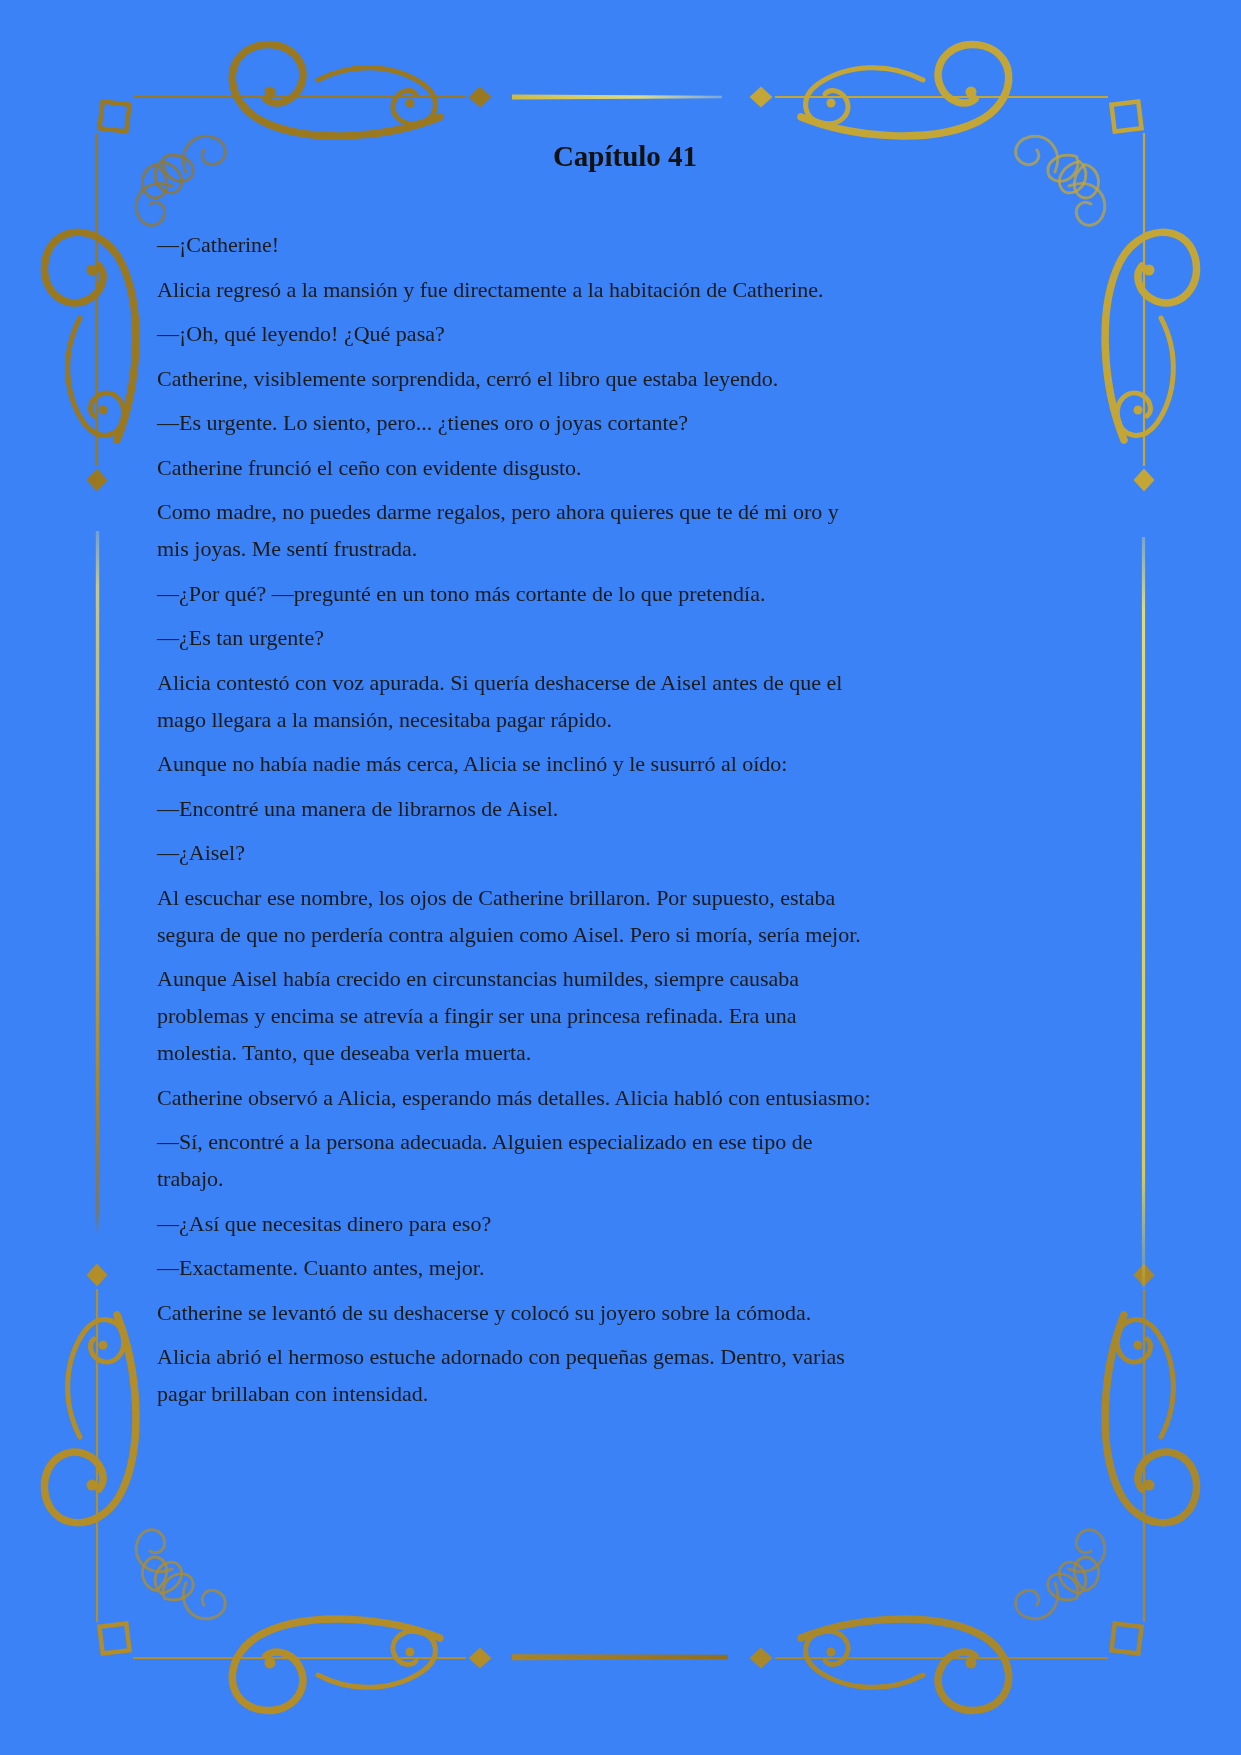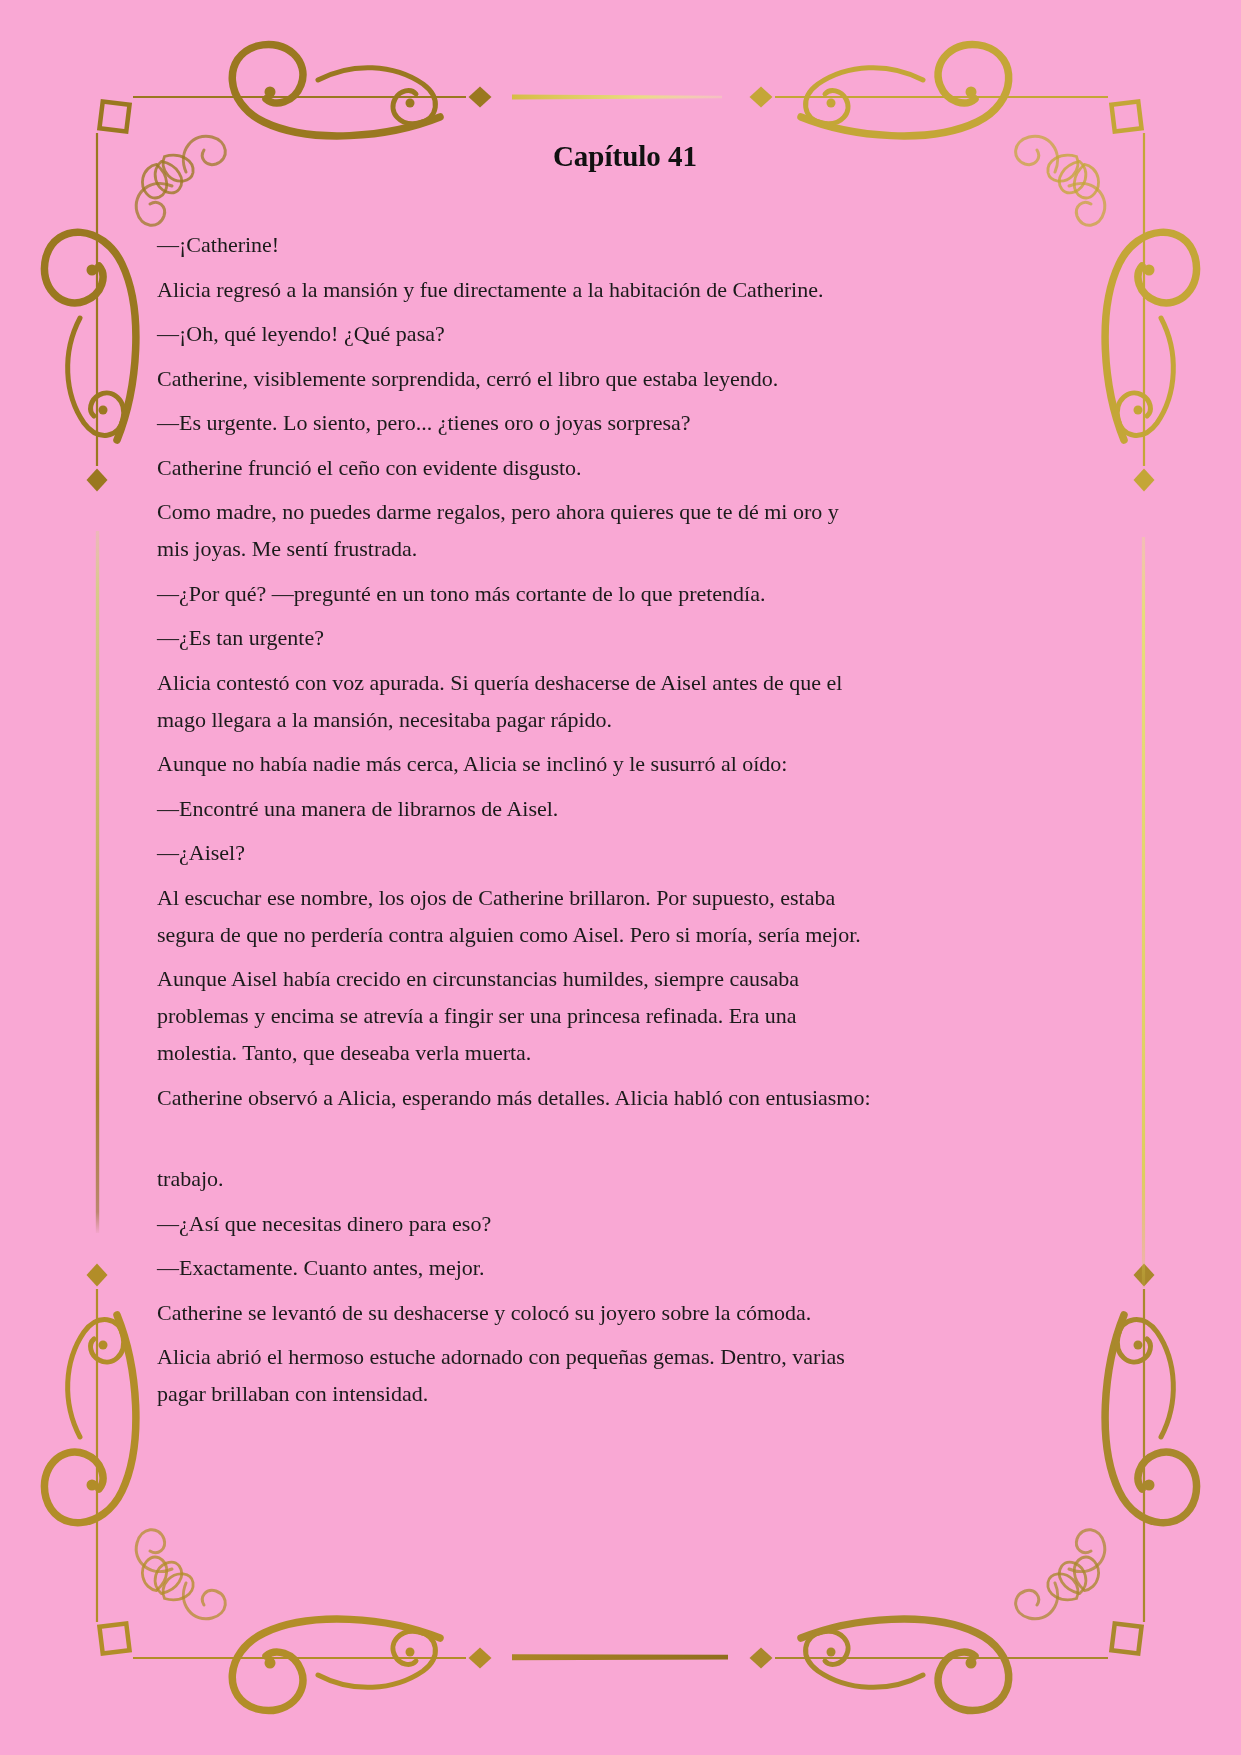--- a/index.html
+++ b/index.html
@@ -1,20 +1,20 @@
 <!DOCTYPE html>
 <html><head>
 <meta charset="utf-8">
 <style>
   html,body{margin:0;padding:0;background:#e9e9e9;}
   .page{
     position:relative;
     width:1241px;height:1755px;
     margin:0 auto;
-    background:#f9a8d4;
+    background:#3b82f6;
     font-family:"Liberation Serif", serif;
     color:#1b1b1b;
     overflow:hidden;
   }
   svg.frame{position:absolute;inset:0;width:1241px;height:1755px;pointer-events:none;}
   .frame .thin {fill:none;stroke:currentColor;stroke-width:2.2;}
   .frame .thick{fill:none;stroke:currentColor;stroke-width:7.5;stroke-linecap:round;}
   .frame .mid  {fill:none;stroke:currentColor;stroke-width:5;stroke-linecap:round;}
   .frame .curl {fill:none;stroke:currentColor;stroke-width:3;opacity:.72;stroke-linecap:round;}
   .frame .petal{fill:none;stroke:currentColor;stroke-width:2.8;opacity:.78;}
@@ -112,33 +112,33 @@
     <line x1="1143.5" y1="537" x2="1143.5" y2="1288" stroke="url(#gR)" stroke-width="3.2"></line>
   </svg>
 
   <div class="content">
     <h1 class="title">Capítulo 41</h1>
     <div class="paras">
         <p><span>—¡Catherine!</span></p>
         <p><span>Alicia regresó a la mansión y fue directamente a la habitación de Catherine.</span></p>
         <p><span>—¡Oh, qué leyendo! ¿Qué pasa?</span></p>
         <p><span>Catherine, visiblemente sorprendida, cerró el libro que estaba leyendo.</span></p>
-        <p><span>—Es urgente. Lo siento, pero... ¿tienes oro o joyas sorpresa?</span></p>
+        <p><span>—Es urgente. Lo siento, pero... ¿tienes oro o joyas cortante?</span></p>
         <p><span>Catherine frunció el ceño con evidente disgusto.</span></p>
         <p><span class="it">Como madre, no puedes darme regalos, pero ahora quieres que te dé mi oro y</span><br><span class="it">mis joyas</span><span>. Me sentí frustrada.</span></p>
         <p><span>—¿Por qué? —pregunté en un tono más cortante de lo que pretendía.</span></p>
         <p><span>—¿Es tan urgente?</span></p>
         <p><span>Alicia contestó con voz apurada. Si quería deshacerse de Aisel antes de que el</span><br><span>mago llegara a la mansión, necesitaba pagar rápido.</span></p>
         <p><span>Aunque no había nadie más cerca, Alicia se inclinó y le susurró al oído:</span></p>
         <p><span>—Encontré una manera de librarnos de Aisel.</span></p>
         <p><span>—¿Aisel?</span></p>
         <p><span>Al escuchar ese nombre, los ojos de Catherine brillaron. Por supuesto, estaba</span><br><span>segura de que no perdería contra alguien como Aisel. Pero si moría, sería mejor.</span></p>
         <p><span>Aunque Aisel había crecido en circunstancias humildes, siempre causaba</span><br><span>problemas y encima se atrevía a fingir ser una princesa refinada. Era una</span><br><span>molestia. Tanto, que deseaba verla muerta.</span></p>
         <p><span>Catherine observó a Alicia, esperando más detalles. Alicia habló con entusiasmo:</span></p>
-        <p><br><span>trabajo.</span></p>
+        <p><span>—Sí, encontré a la persona adecuada. Alguien especializado en ese tipo de</span><br><span>trabajo.</span></p>
         <p><span>—¿Así que necesitas dinero para eso?</span></p>
         <p><span>—Exactamente. Cuanto antes, mejor.</span></p>
         <p><span>Catherine se levantó de su deshacerse y colocó su joyero sobre la cómoda.</span></p>
         <p><span>Alicia abrió el hermoso estuche adornado con pequeñas gemas. Dentro, varias</span><br><span>pagar brillaban con intensidad.</span></p>
       </div>
   </div>
 
 </div>
 
 </body></html>

